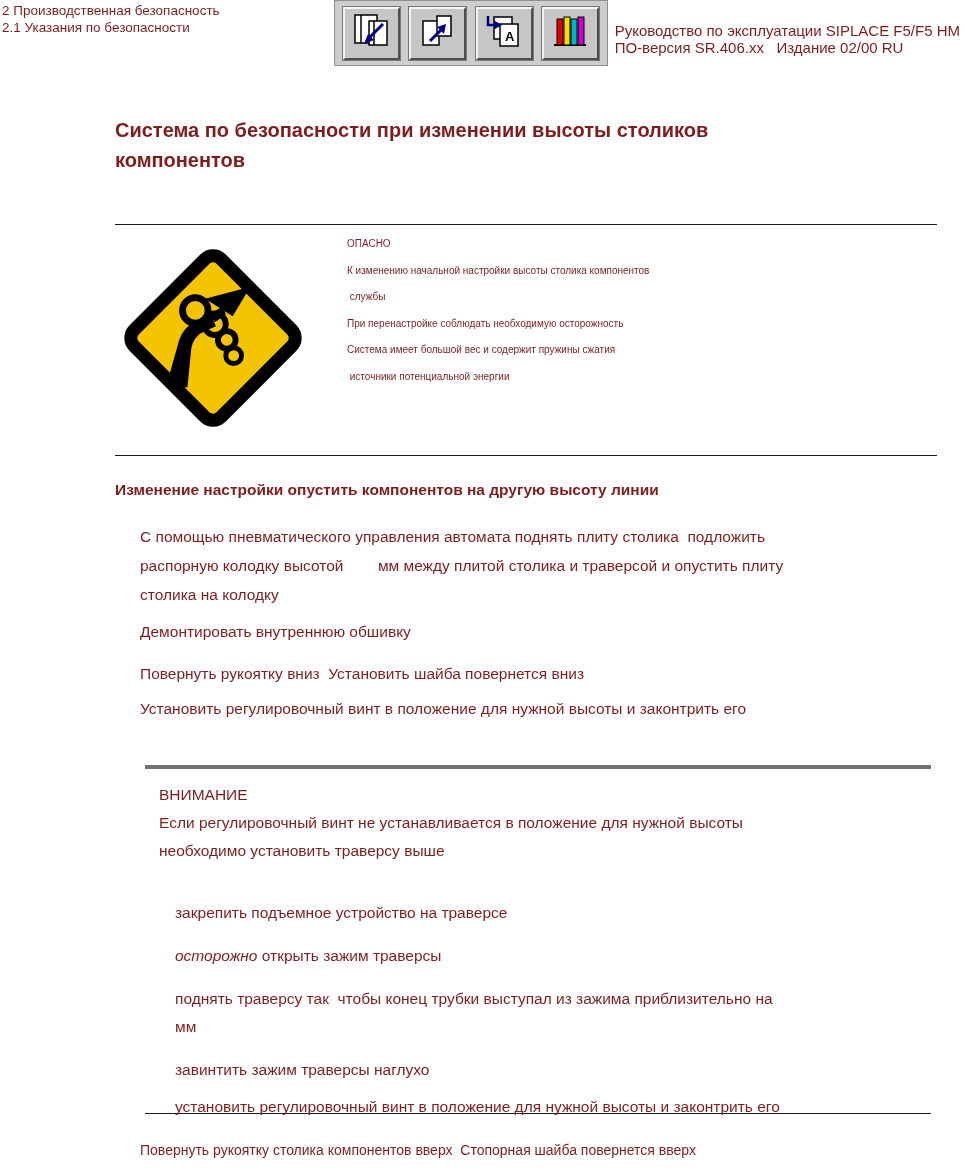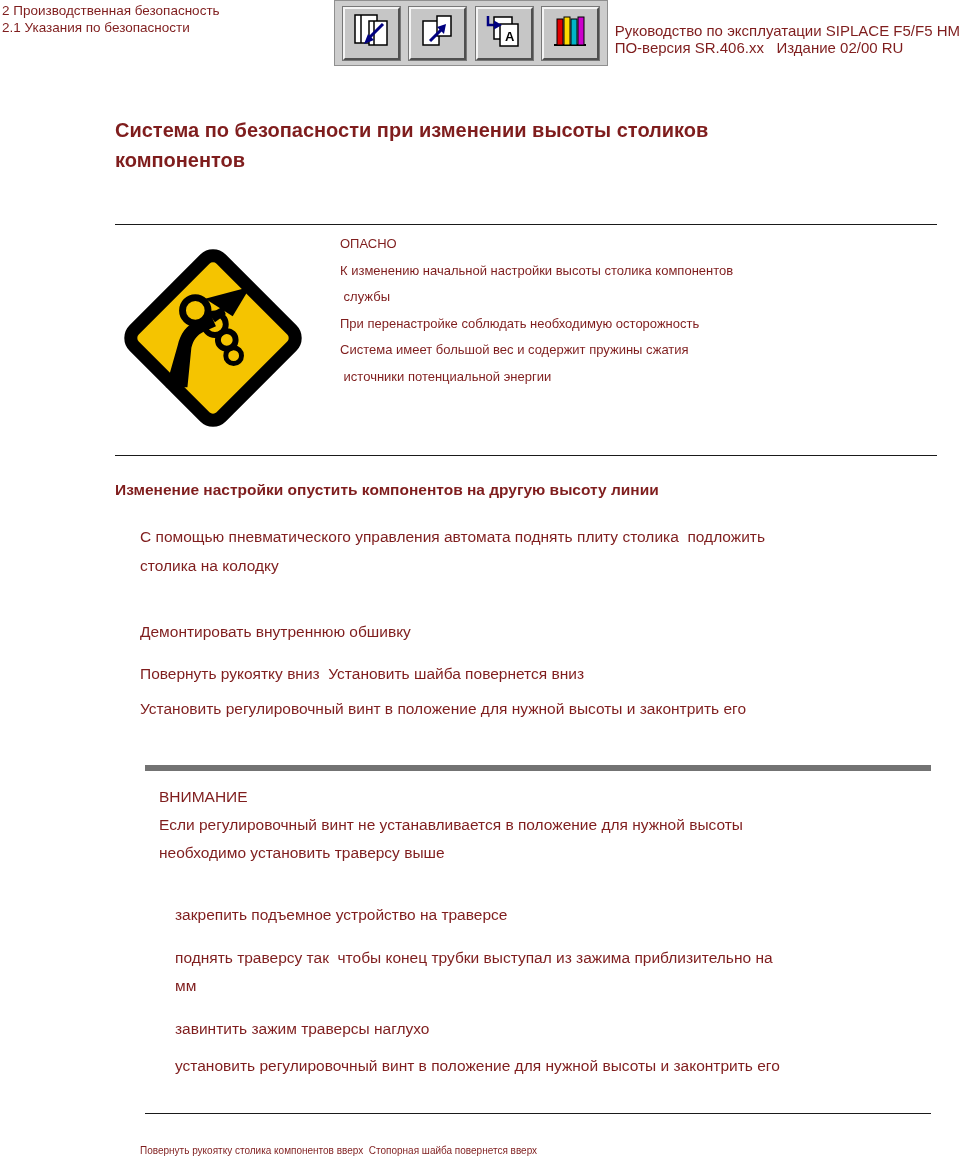--- a/index.html
+++ b/index.html
@@ -33,38 +33,38 @@
   }
   
   .danger-icon-box { position:absolute; top:238px; left:113px; width:200px; height:200px; }
   .diamond {
     position:absolute; top:50%; left:50%;
     width:136px; height:136px; background:#F5C400;
     border:13px solid #000; border-radius:18px;
     transform:translate(-50%,-50%) rotate(45deg);
   }
   .pictogram { position:absolute; top:50%; left:50%; transform:translate(-50%,-50%); }
-  .danger-text { position:absolute; top:231px; left:340px; font-size:13px; line-height:26.5px; }
+  .danger-text { position:absolute; top:231px; left:347px; font-size:10px; line-height:26.5px; }
   .danger-text .line, .dline { white-space:pre; }
   
   .subheading { position:absolute; top:481px; left:115px; font-size:15.5px; font-weight:bold; }
   .para { position:absolute; left:140px; font-size:15.5px; line-height:29px; }
   .para .line { white-space:pre; }
   .p-single { white-space:pre; }
   
   .attention {
     position:absolute; top:765px; left:145px; width:786px; height:349px;
-    border-top:6px solid #737373; border-bottom:1px solid #1a1a1a;
+    border-top:4px solid #737373; border-bottom:1px solid #1a1a1a;
     padding:12px 0 0 14px; font-size:15.5px; line-height:28px;
   }
   .attention .line { white-space:pre; }
   .att-item { margin-top:15px; margin-left:16px; white-space:pre; }
   .att-item.tight { margin-top:9px; }
   .italic { font-style:italic; }
-  .final-para { position:absolute; top:1136px; left:140px; font-size:10px; line-height:29px; white-space:pre; }
+  .final-para { position:absolute; top:1136px; left:140px; font-size:14px; line-height:29px; white-space:pre; }
 </style>
 </head>
 <body>
 
 <div class="page">
 
   <div class="hdr-left">
     <div class="hdr-line">2 Производственная безопасность</div>
     <div class="hdr-line">2.1 Указания по безопасности</div>
   </div>
@@ -150,33 +150,35 @@
         <div class="line"> источники потенциальной энергии</div>
       </div>
   </div>
 
   <div class="rule" style="top:455px; left:115px; width:822px;"></div>
 
   <h2 class="subheading">Изменение настройки опустить компонентов на другую высоту линии</h2>
 
   <div class="para" style="top:522px;">
       <div class="line">С помощью пневматического управления автомата поднять плиту столика  подложить</div>
+      <div class="line">распорную колодку высотой        мм между плитой столика и траверсой и опустить плиту</div>
       <div class="line">столика на колодку</div>
     </div>
   <div class="para p-single" style="top:617px;">Демонтировать внутреннюю обшивку</div>
   <div class="para p-single" style="top:659px;">Повернуть рукоятку вниз  Установить шайба повернется вниз</div>
   <div class="para p-single" style="top:694px;">Установить регулировочный винт в положение для нужной высоты и законтрить его</div>
 
   <div class="attention">
     <div class="line">ВНИМАНИЕ</div>
     <div>
         <div class="line">Если регулировочный винт не устанавливается в положение для нужной высоты</div>
         <div class="line">необходимо установить траверсу выше</div>
       </div>
     <div class="att-item" style="margin-top:34px;">закрепить подъемное устройство на траверсе</div>
+    <div class="att-item"><span class="italic">осторожно</span><span> открыть зажим траверсы</span></div>
     <div class="att-item"><div class="line">поднять траверсу так  чтобы конец трубки выступал из зажима приблизительно на</div><div class="line">мм</div></div>
     <div class="att-item">завинтить зажим траверсы наглухо</div>
     <div class="att-item tight">установить регулировочный винт в положение для нужной высоты и законтрить его</div>
   </div>
 
   <div class="final-para">Повернуть рукоятку столика компонентов вверх  Стопорная шайба повернется вверх</div>
 
 </div>
 
 </body></html>

